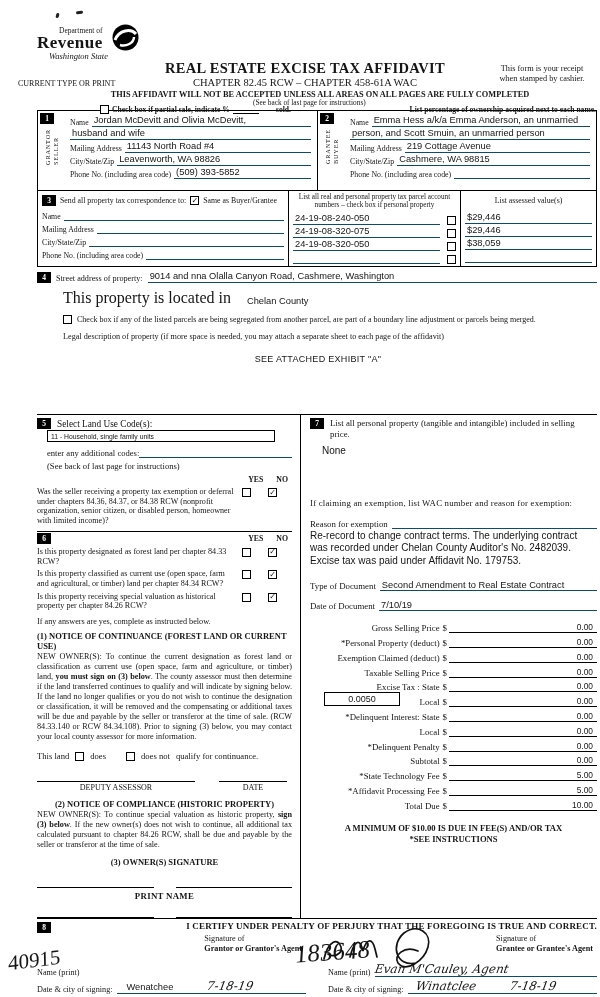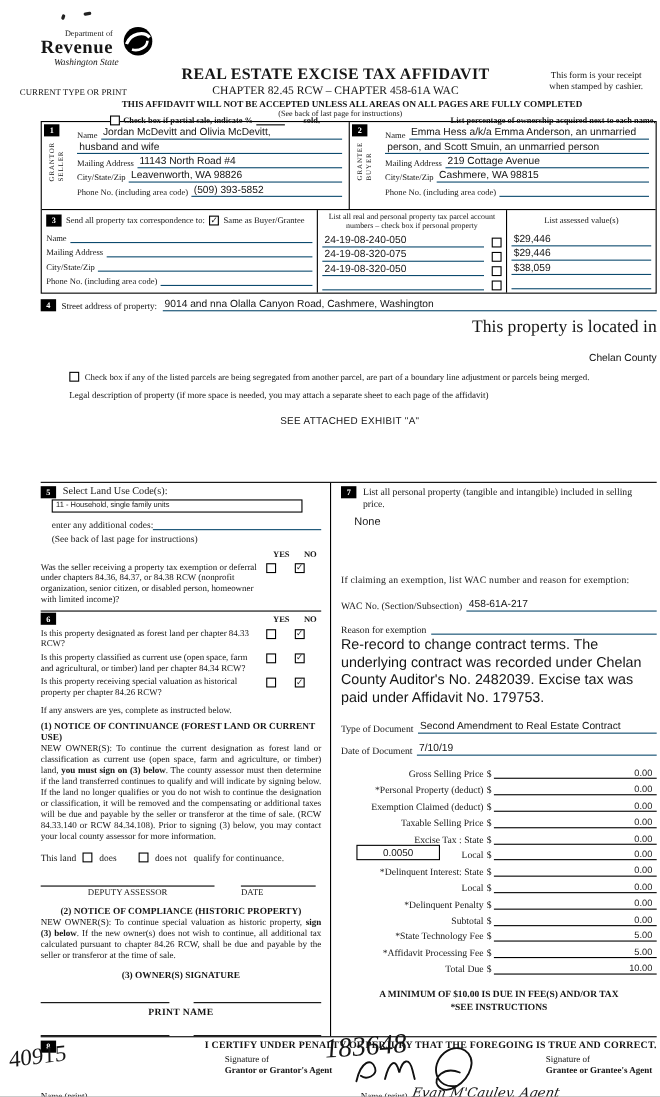--- a/index.html
+++ b/index.html
@@ -64,21 +64,21 @@
   .parcel-head { font-size:7.2px; text-align:center; line-height:1.15; margin-bottom:2px; }
   .prow { display:flex; align-items:flex-end; height:13px; gap:5px; }
   .prow .fill { margin-right:2px; }
   .assessed-head { font-size:7.8px; text-align:center; margin:3px 0 6px; }
   .vrow { display:flex; align-items:flex-end; height:13px; }
 
   
   .sec4 { padding-top:5px; }
   .s4row { display:flex; align-items:flex-end; gap:5px; }
   .s4row .lab { font-size:8.2px; white-space:nowrap; }
-  .sec4 .located { margin:6px 0 0 26px; display:flex; gap:14px; align-items:flex-end;flex-direction:column; }
+  .sec4 .located { margin:6px 0 0 26px; display:flex; gap:14px; align-items:flex-end; }
   .sec4 .segrow { margin:8px 0 0 26px; display:flex; gap:5px; align-items:center; font-size:8px; }
   .sec4 .legal { margin:8px 0 0 26px; font-size:8.2px; }
   .exhibit { text-align:center; font-size:9px; margin-top:14px; letter-spacing:.3px; }
   .sec4 .spacer { height:50px; }
 
   
   .mid { display:grid; grid-template-columns:263px 1fr; border-top:1.6px solid #000; }
   .midleft { padding:3px 8px 0 0; }
   .midright { border-left:1.2px solid #000; padding:3px 0 0 9px; }
 
@@ -95,34 +95,34 @@
   .sec6 .headrow { display:flex; justify-content:space-between; align-items:center; }
   .noteline { font-size:8.2px; margin-top:6px; }
   .ntitle { font-size:8.5px; font-weight:bold; margin-top:5px; }
   .npara { font-size:8.2px; line-height:1.22; text-align:justify; margin-top:1px; }
   .qualrow { display:flex; align-items:center; gap:6px; font-size:8.6px; margin-top:9px; }
   .dep-lines { display:flex; gap:24px; margin-top:20px; }
   .dep-lines .l1 { width:158px; border-bottom:1px solid #000; }
   .dep-lines .l2 { width:68px; border-bottom:1px solid #000; }
   .dep-labels { display:flex; margin-top:1px; font-size:8px; }
   .dep-labels .d1 { width:158px; text-align:center; }
-  .dep-labels .d2 { width:68px; margin-left:24px; }
+  .dep-labels .d2 { width:68px; text-align:center; margin-left:24px; }
   .ctitle { font-size:8.5px; font-weight:bold; text-align:center; margin-top:7px; }
   .sig3lines { display:flex; gap:22px; margin-top:20px; }
   .sig3lines span { flex:1; border-bottom:1px solid #000; }
   .printname { font-size:8.8px; font-weight:bold; text-align:center; margin-top:3px; letter-spacing:.3px; }
 
   .s7head { display:flex; gap:6px; }
   .s7head .tt { font-size:8.8px; line-height:1.3; padding-right:4px; }
   .nonev { margin:4px 0 0 12px; font-size:10px; }
   .sp40 { height:42px; }
   .exlab { font-size:8.8px; letter-spacing:.2px; }
   .wrow { display:flex; align-items:flex-end; margin-top:13px; }
   .wrow .lab { font-size:8.8px; white-space:nowrap; padding-right:4px; }
-  .reasonp { font-size:13px; font-family:"Liberation Sans", sans-serif; line-height:1.25; margin-top:1px; }
+  .reasonp { font-size:10px; font-family:"Liberation Sans", sans-serif; line-height:1.25; margin-top:1px; }
   .ptable { margin-top:7px; }
   .prl { display:flex; align-items:flex-end; height:14.8px; position:relative; }
   .prl .plab { flex:1; text-align:right; font-size:8.8px; white-space:nowrap; }
   .prl .dol { font-size:8.8px; margin:0 2px 0 3px; }
   .prl .pline { width:148px; border-bottom:1px solid #000; text-align:right; font-size:8.4px;
                 font-family:"Liberation Sans", sans-serif; padding-right:4px; }
   .ratebox { position:absolute; left:14px; top:0px; width:76px; border:1.2px solid #000; text-align:center;
              font-size:9px; font-family:"Liberation Sans", sans-serif; padding:1px 0; background:#fff; }
   .minnote { font-size:8.6px; font-weight:bold; text-align:center; margin-top:12px; line-height:1.35; }
 
@@ -460,26 +460,20 @@
       </div>
 
       <div class="midright">
         <div class="s7head">
           <span class="nb">7</span>
           <span class="tt">List all  personal property (tangible and intangible) included in selling price.</span>
         </div>
         <div class="nonev sans">None</div>
         <div class="sp40"></div>
         <div class="exlab">If claiming an exemption, list WAC number and reason for exemption:</div>
-        <div class="wrow">
-          <span class="lab">WAC No. (Section/Subsection)</span>
-          <span class="fill">
-              <span class="val">458-61A-217</span>
-            </span>
-        </div>
         <div class="wrow" style="margin-top:10px">
           <span class="lab">Reason for exemption</span>
           <span class="fill"></span>
         </div>
         <div class="reasonp">Re-record to change contract terms.  The underlying contract was recorded under Chelan County Auditor's No. 2482039.  Excise tax was paid under Affidavit No. 179753.</div>
         <div class="wrow" style="margin-top:13px">
           <span class="lab">Type of Document</span>
           <span class="fill">
               <span class="val">Second Amendment to Real Estate Contract</span>
             </span>

